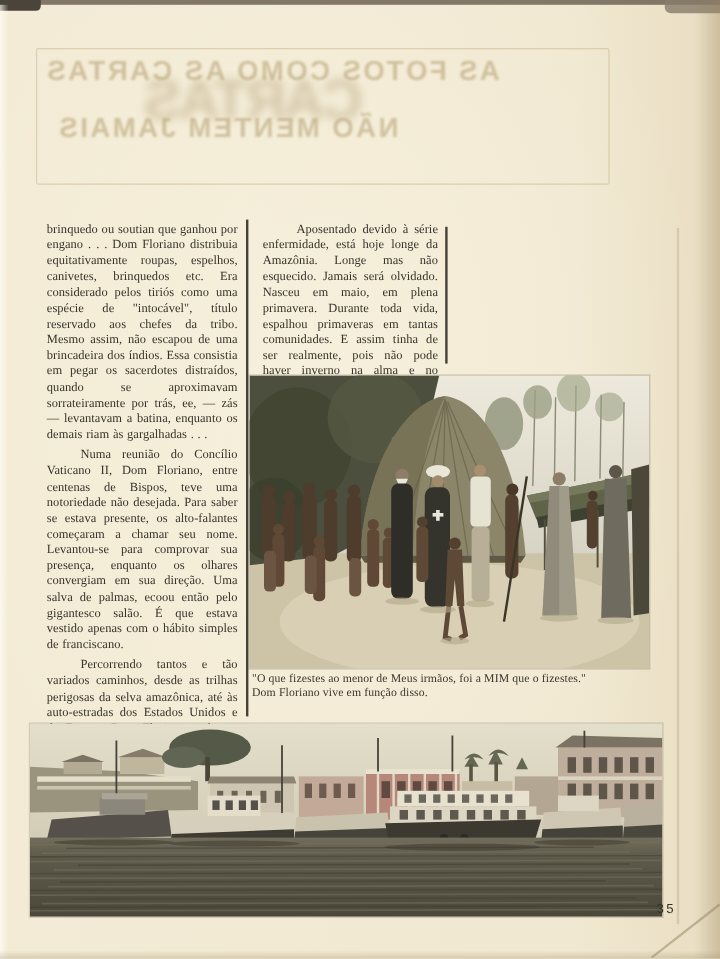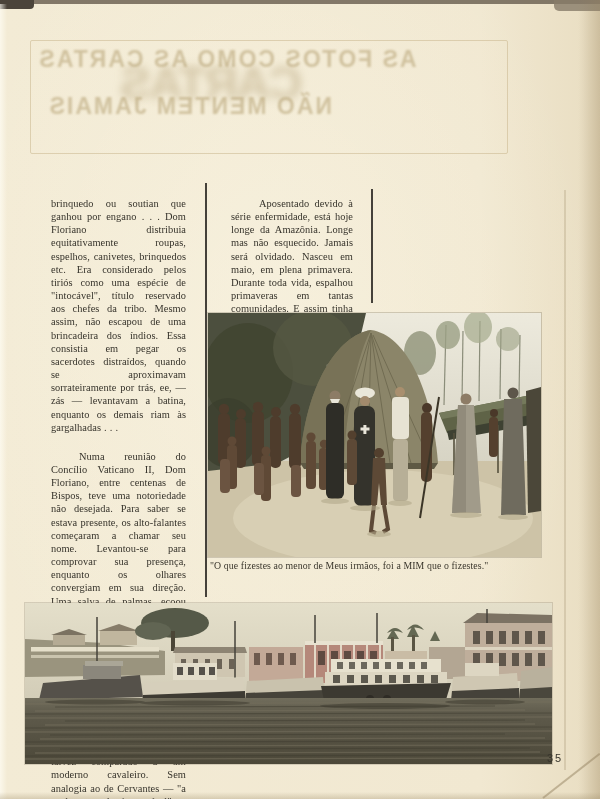--- a/index.html
+++ b/index.html
@@ -43,21 +43,21 @@
     color:rgba(168,146,100,.42);filter:blur(4px);letter-spacing:-2px;white-space:nowrap;
   }
 
   
   .col{
     position:absolute;top:181px;
     font-size:10.4px;line-height:13.15px;color:#36332b;
     text-align:justify;letter-spacing:.05px;word-spacing:.4px;
     hyphens:auto;-webkit-hyphens:auto;
   }
-  .col p{margin:16px;}
+  .col p{margin:4px;}
   .col p.indent{text-indent:28px;}
   #left-col{left:35px;width:167px;}
   #right-col{left:215px;width:154px;}
   .vrule{position:absolute;width:2px;background:#45413a;}
   #rule-mid{left:205px;top:183px;height:414px;}
   #rule-right{left:371px;top:189px;height:114px;}
   .bold{font-weight:bold;}
 
   
   .photo{position:absolute;display:block;}
@@ -226,20 +226,21 @@
         <ellipse cx="157" cy="195" rx="15" ry="3"></ellipse>
       <ellipse cx="192" cy="190" rx="12" ry="3"></ellipse>
         <ellipse cx="258" cy="202" rx="16" ry="3"></ellipse>
       <ellipse cx="305" cy="204" rx="15" ry="3"></ellipse>
         <ellipse cx="171" cy="221" rx="12" ry="3"></ellipse>
     </g>
   </svg>
 
   <div class="caption">
     <div>"O que fizestes ao menor de Meus irmãos, foi a MIM que o fizestes."</div>
+    <div>Dom Floriano vive em função disso.</div>
   </div>
 
   <svg class="photo" id="bottom-photo" viewBox="0 0 527 161" preserveAspectRatio="none">
     <defs>
       <linearGradient id="sky2" x1="0" y1="0" x2="0" y2="1">
         <stop offset="0" stop-color="#e4dfca"></stop>
           <stop offset="1" stop-color="#d2ccb7"></stop>
       </linearGradient>
       <linearGradient id="water" x1="0" y1="0" x2="0" y2="1">
         <stop offset="0" stop-color="#716d5c"></stop>

